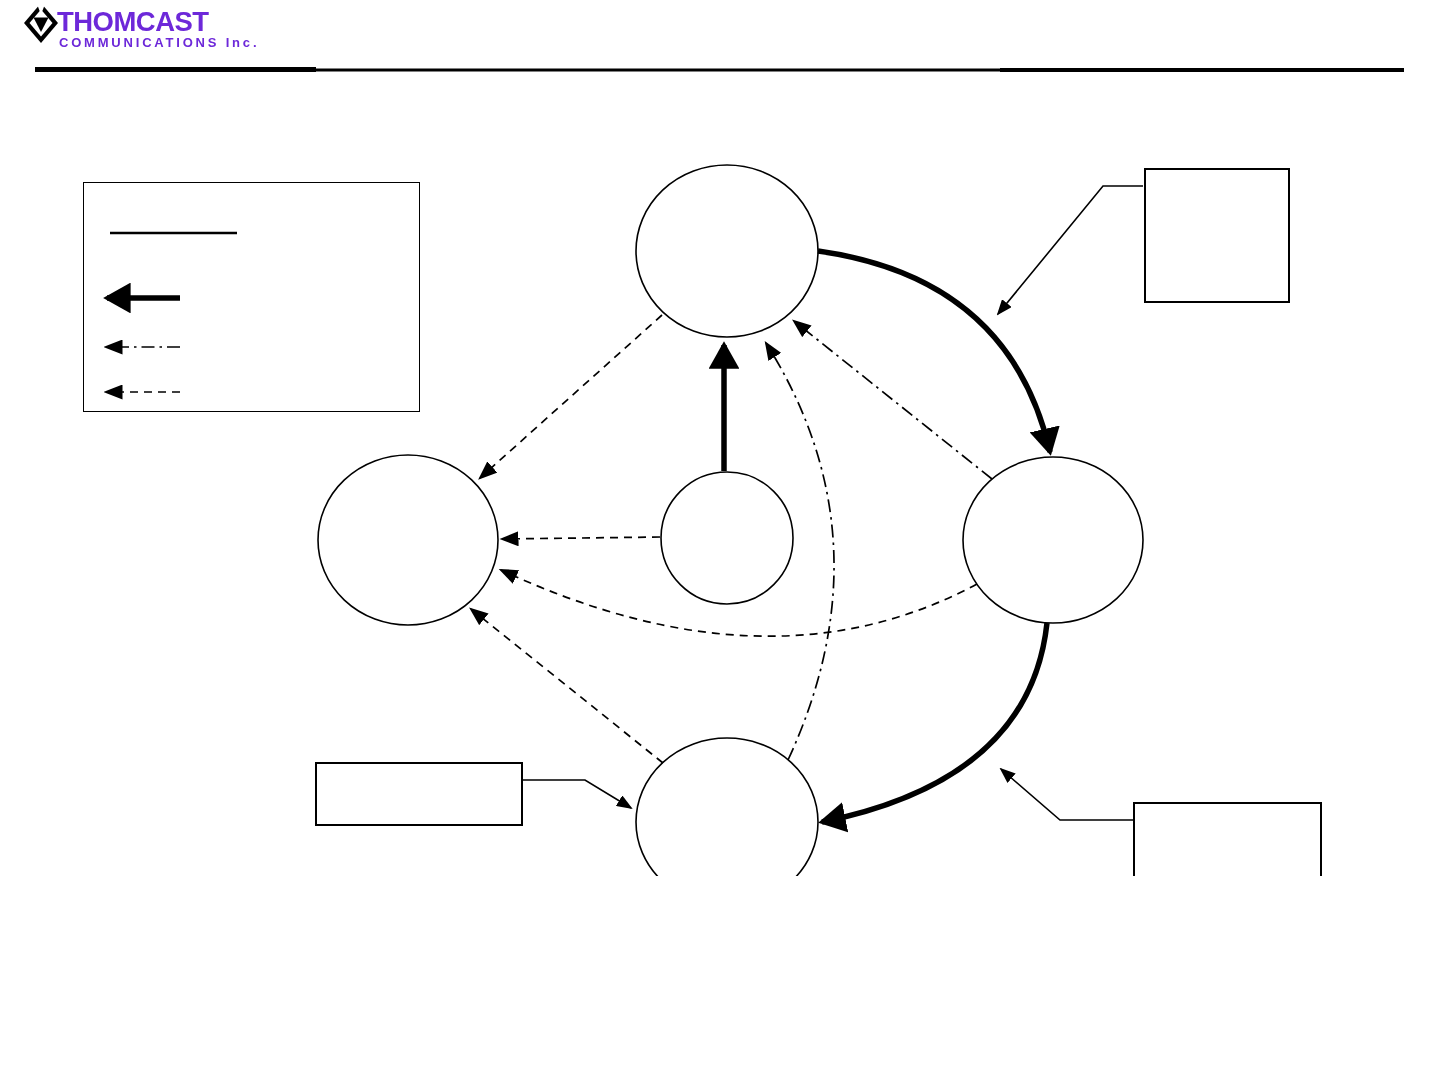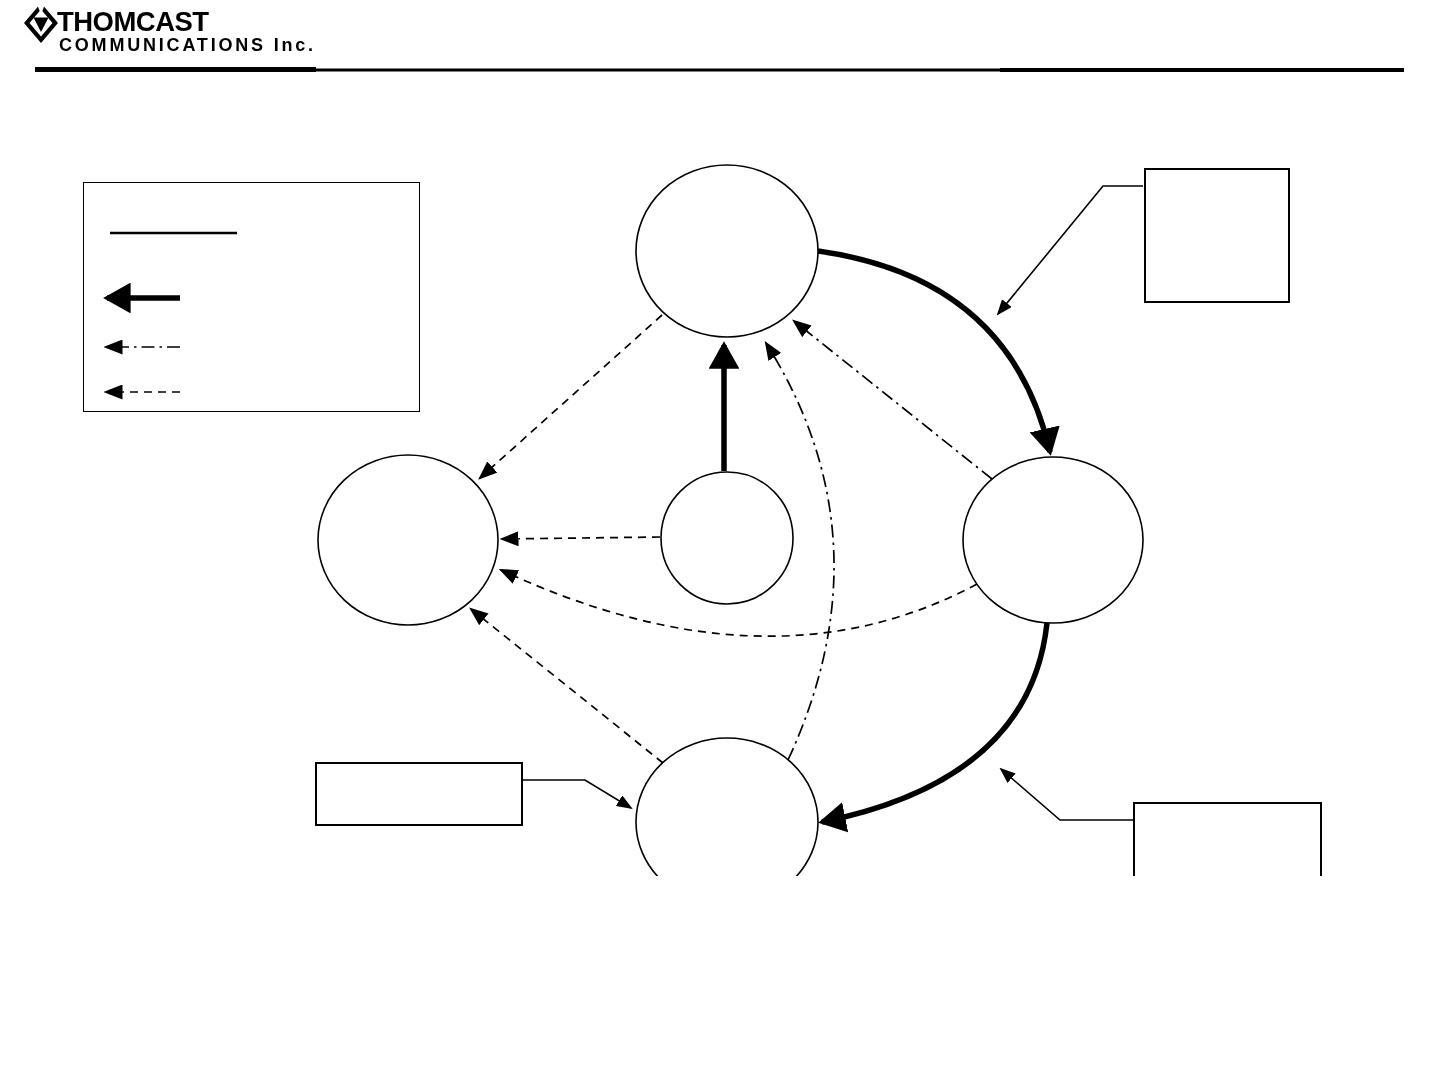--- a/index.html
+++ b/index.html
@@ -1,22 +1,22 @@
 <!DOCTYPE html>
 <html><head>
 <meta charset="utf-8">
 <style>
   html,body{margin:0;padding:0;background:#fff;}
   #page{position:relative;width:1440px;height:876px;background:#fff;overflow:hidden;
-        font-family:"Liberation Sans",sans-serif;color:#000000;}
+        font-family:"Liberation Sans",sans-serif;color:#6d28d9;}
   
   #logo-icon{position:absolute;left:24px;top:3px;width:34px;height:40px;}
   #logo-text{position:absolute;left:57px;top:6px;font-size:28px;font-weight:700;
              letter-spacing:-0.5px;transform:scaleX(0.98);transform-origin:left;}
-  #logo-subtext{position:absolute;left:59px;top:35px;font-size:18px;font-weight:700;
+  #logo-subtext{position:absolute;left:59px;top:35px;font-size:13px;font-weight:700;
                 letter-spacing:2.8px;}
   
   .outline-box{position:absolute;background:#fff;border:2px solid #000;box-sizing:border-box;}
   #legend-box{left:83px;top:182px;width:337px;height:230px;border-width:1.6px;}
   
   #bottom-table{position:absolute;left:47px;top:929px;width:1350px;height:56px;box-sizing:border-box;
     border-top:3.5px solid #000;border-left:2px solid #000;border-right:3.5px solid #000;border-bottom:2px solid #000;background:#fff;}
   .table-cell{position:absolute;top:0;height:100%;}
   .col-divider{position:absolute;top:0;width:1.6px;height:100%;background:#000;}
   #table-shadow{position:absolute;left:42px;top:987px;width:1358px;height:2.5px;background:#9c9c9c;}

